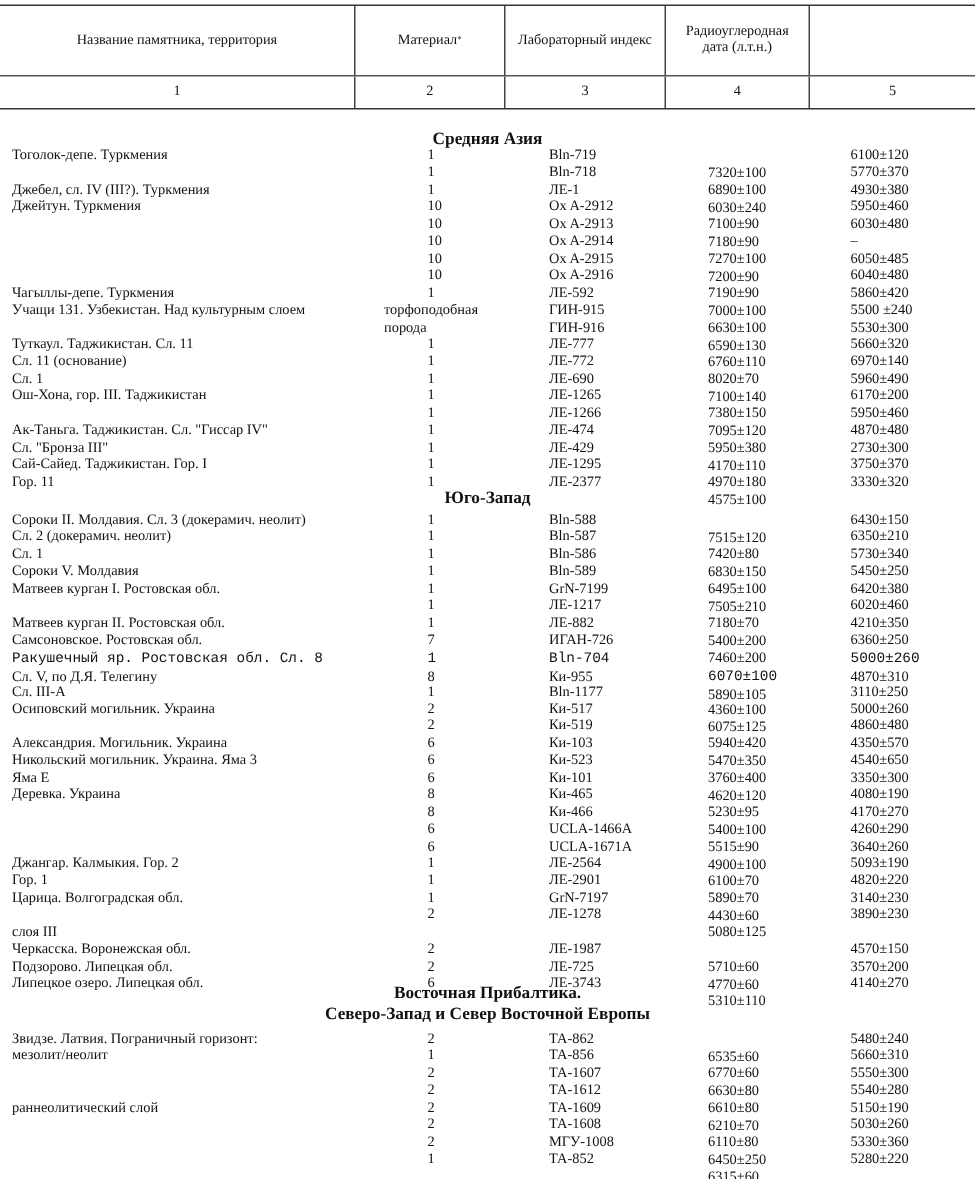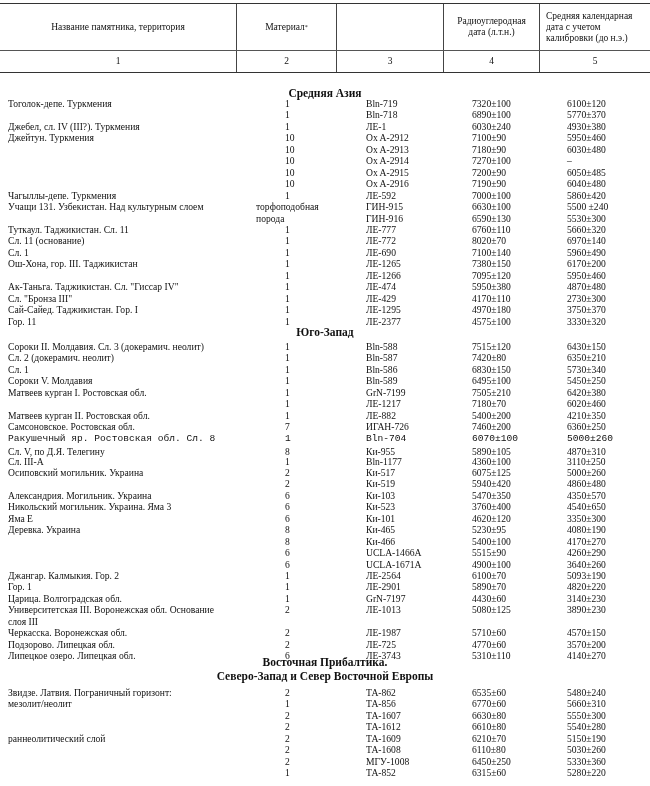--- a/index.html
+++ b/index.html
@@ -26,45 +26,45 @@
   .section {
     position: absolute; left: 0; width: 650px; text-align: center;
     font-weight: bold; font-size: 11.5px; line-height: 14px;
   }
   .row { position: absolute; left: 0; width: 574px; height: 11.4px; font-size: 9.6px; line-height: 11.4px; }
   .row span { position: absolute; top: 0; white-space: nowrap; }
   .c1 { left: 8px; }
   .c2 { left: 285px; }
   .c2.wide { left: 256px; }
   .c3 { left: 366px; }
-  .c4 { left: 472px; }
+  .c4 { left: 472px; margin-top: 12px; }
   .c5 { left: 567px; }
 </style>
 </head>
 <body>
 
 <div class="hdr">
   <div class="row1">
     <div class="hcell" style="left:0;width:236px;">
         <span>Название памятника, территория</span>
       </div>
     <div class="vline" style="left:236px;"></div>
     <div class="hcell" style="left:237px;width:99px;">
         <span>Материал</span>
         <sup>*</sup>
       </div>
     <div class="vline" style="left:336px;"></div>
+    <div class="hcell" style="left:337px;width:106px;">
+        <span>Лабораторный индекс</span>
+      </div>
     <div class="vline" style="left:443px;"></div>
     <div class="hcell" style="left:444px;width:95px;padding:0 12px;">
         <span>Радиоуглеродная дата (л.т.н.)</span>
       </div>
     <div class="vline" style="left:539px;"></div>
-    <div class="hcell left" style="left:540px;width:110px;">
-        <span>Средняя календарная дата с учетом калибровки (до н.э.)</span>
-      </div>
   </div>
   <div class="row2">
     <div class="hcell" style="left:0;width:236px;">1</div>
     <div class="vline" style="left:236px;"></div>
     <div class="hcell" style="left:237px;width:99px;">2</div>
     <div class="vline" style="left:336px;"></div>
     <div class="hcell" style="left:337px;width:106px;">3</div>
     <div class="vline" style="left:443px;"></div>
     <div class="hcell" style="left:444px;width:95px;">4</div>
     <div class="vline" style="left:539px;"></div>
@@ -370,23 +370,22 @@
       <span class="c5">4820±220</span>
     </div>
     <div class="row" style="top: 592.9px;">
       <span class="c1">Царица. Волгоградская обл.</span>
       <span class="c2">1</span>
       <span class="c3">GrN-7197</span>
       <span class="c4">4430±60</span>
       <span class="c5">3140±230</span>
     </div>
     <div class="row" style="top: 604.35px;">
-      <span class="c1">Университетская III. Воронежская обл. Основание</span>
-      <span class="c2">2</span>
-      <span class="c3">ЛЕ-1013</span>
+      <span class="c2">2</span>
+      <span class="c3">ЛЕ-1278</span>
       <span class="c4">5080±125</span>
       <span class="c5">3890±230</span>
     </div>
     <div class="row" style="top: 615.8px;">
       <span class="c1">слоя III</span>
       <span class="c2"></span>
       <span class="c3"></span>
       <span class="c4"></span>
       <span class="c5"></span>
     </div>

